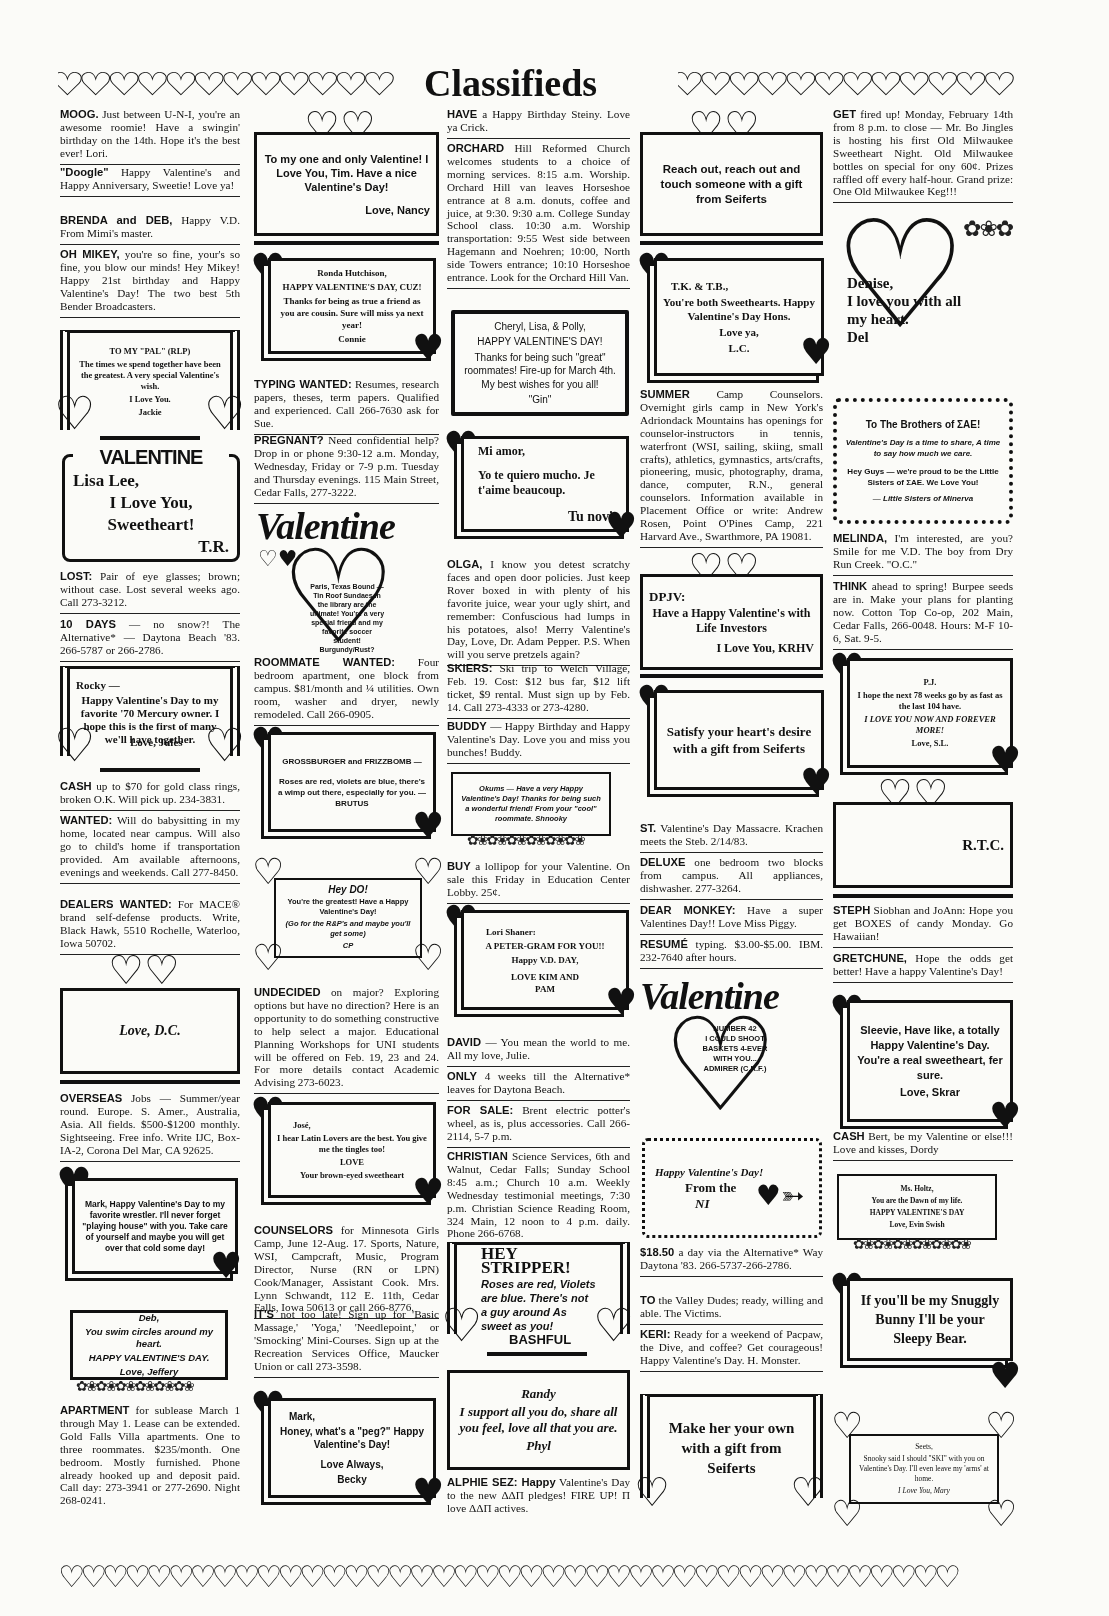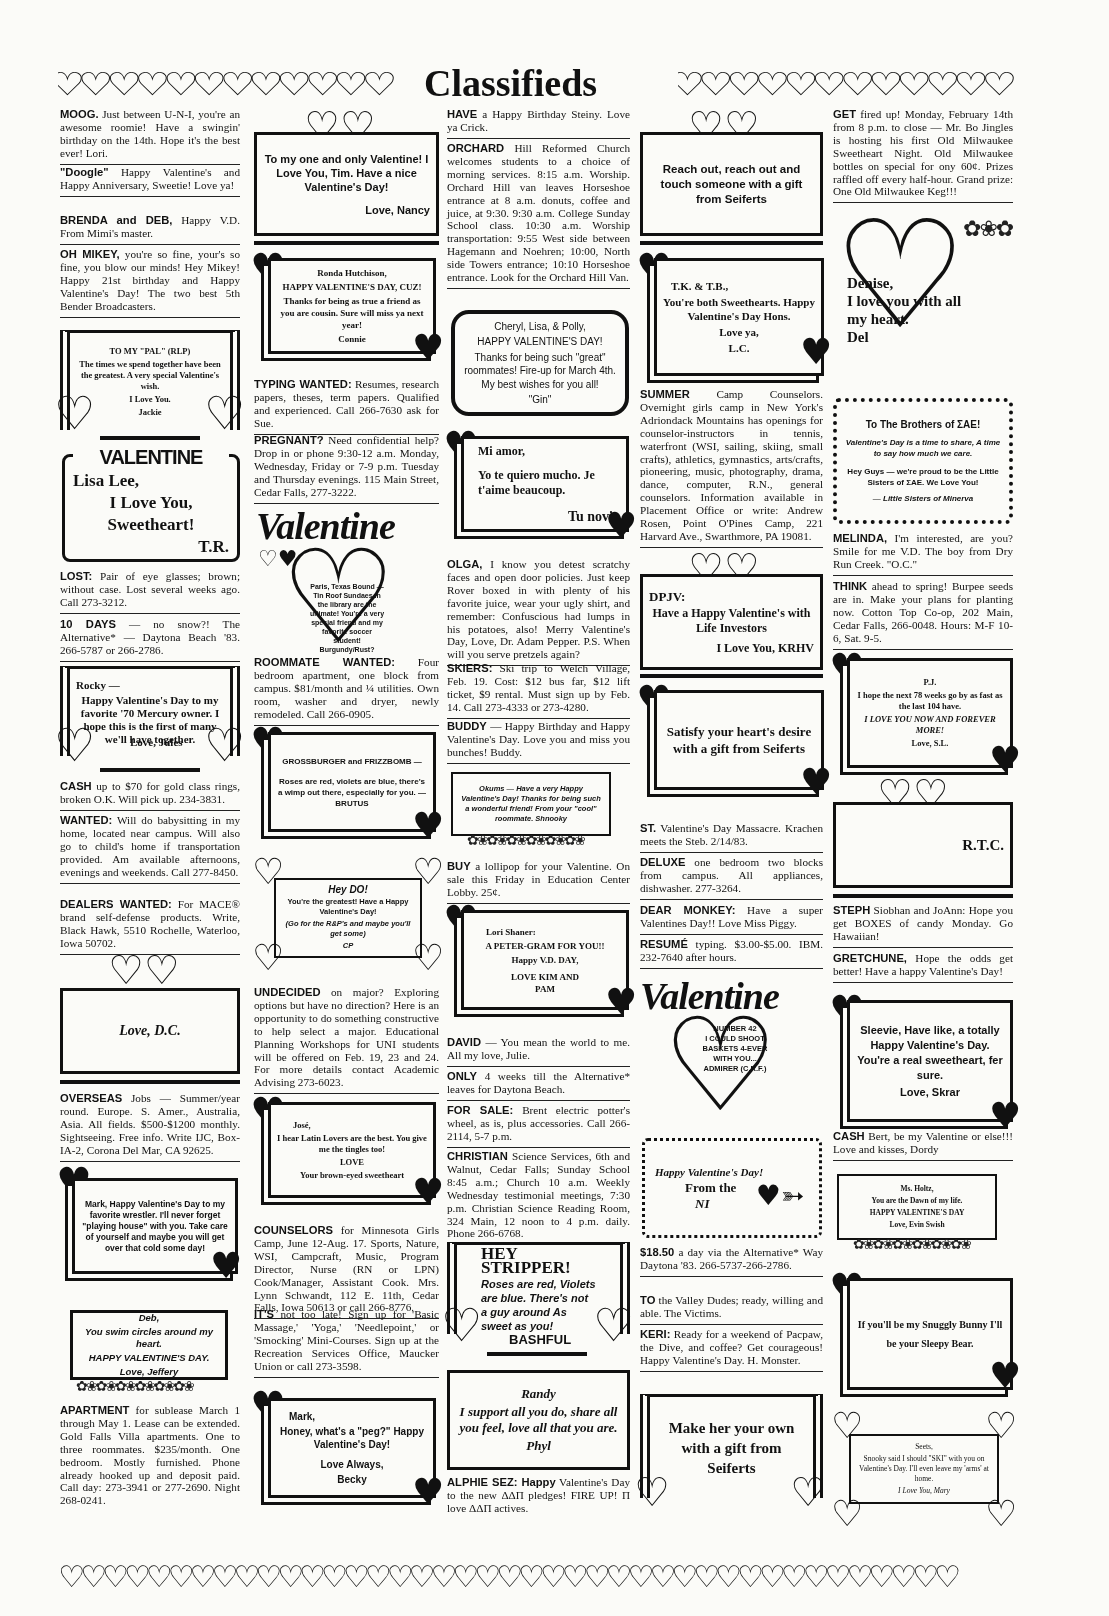--- a/index.html
+++ b/index.html
@@ -172,21 +172,21 @@
     <p style="margin-top:6px">Love Always,</p>
     <p>Becky</p>
   </div>
   <div class="heart" style="top:1366px;left:158px;font-size:36px">♥</div>
 </div>
 
 <div class="col c3">
   <div class="cl" style="top:0;width:183px"><b>HAVE</b><span> a Happy Birthday Steiny. Love ya Crick.</span></div>
   <div class="cl" style="top:34px;width:183px"><b>ORCHARD</b><span> Hill Reformed Church welcomes students to a choice of morning services. 8:15 a.m. Worship. Orchard Hill van leaves Horseshoe entrance at 8 a.m. donuts, coffee and juice, at 9:30. 9:30 a.m. College Sunday School class. 10:30 a.m. Worship transportation: 9:55 West side between Hagemann and Noehren; 10:00, North side Towers entrance; 10:10 Horseshoe entrance. Look for the Orchard Hill Van.</span></div>
 
-  <div class="box" style="top:202px;left:4px;width:178px;height:106px;font-family:'Liberation Sans Narrow','Liberation Sans',sans-serif;font-weight:normal;font-size:10px;line-height:13.5px;border-radius:18px;border-width:4px">
+  <div class="box" style="top:202px;left:4px;width:178px;height:106px;font-family:'Liberation Sans Narrow','Liberation Sans',sans-serif;font-weight:normal;font-size:10px;line-height:13.5px;border-radius:2px;border-width:4px">
     <p>Cheryl, Lisa, &amp; Polly,</p>
     <p>HAPPY VALENTINE'S DAY!</p>
     <p>Thanks for being such "great" roommates! Fire-up for March 4th. My best wishes for you all!</p>
     <p>"Gin"</p>
   </div>
 
   <div class="heart" style="top:318px;left:-4px;font-size:40px">♥</div>
   <div class="box dbl" style="top:328px;left:14px;width:168px;height:96px;font-family:'Liberation Serif',serif;font-size:12px;line-height:15px;align-items:flex-start;text-align:left;padding-left:14px">
     <p style="margin-bottom:8px">Mi amor,</p>
     <p>Yo te quiero mucho. Je t'aime beaucoup.</p>
@@ -350,21 +350,21 @@
 
   <div class="box" style="top:1066px;left:4px;width:160px;height:66px;font-family:'Liberation Serif',serif;font-size:7.5px;line-height:10px;border-width:2px">
     <p>Ms. Holtz,</p>
     <p>You are the Dawn of my life.</p>
     <p>HAPPY VALENTINE'S DAY</p>
     <p>Love, Evin Swish</p>
   </div>
   <div class="flower" style="top:1128px;left:20px;width:160px;font-size:14px">✿❀✿❀✿❀✿❀✿❀✿❀</div>
 
   <div class="heart" style="top:1160px;left:-4px;font-size:40px">♥</div>
-  <div class="box dbl" style="top:1170px;left:14px;width:166px;height:112px;font-family:'Liberation Serif',serif;font-size:10px;line-height:19px;font-weight:900">
+  <div class="box dbl" style="top:1170px;left:14px;width:166px;height:83px;font-family:'Liberation Serif',serif;font-size:14px;line-height:19px;font-weight:900">
     <p>If you'll be my Snuggly Bunny I'll be your Sleepy Bear.</p>
   </div>
   <div class="heart" style="top:1250px;left:156px;font-size:36px">♥</div>
 
   <div class="heart" style="top:1300px;left:-2px;font-size:36px">♡</div>
   <div class="heart" style="top:1300px;left:152px;font-size:36px">♡</div>
   <div class="box" style="top:1326px;left:16px;width:150px;height:70px;font-family:'Liberation Serif',serif;font-weight:normal;font-size:7.5px;line-height:10px;border-width:2px">
     <p>Seets,</p>
     <p>Snooky said I should "SKI" with you on Valentine's Day. I'll even leave my 'arms' at home.</p>
     <p class="ital">I Love You, Mary</p>

